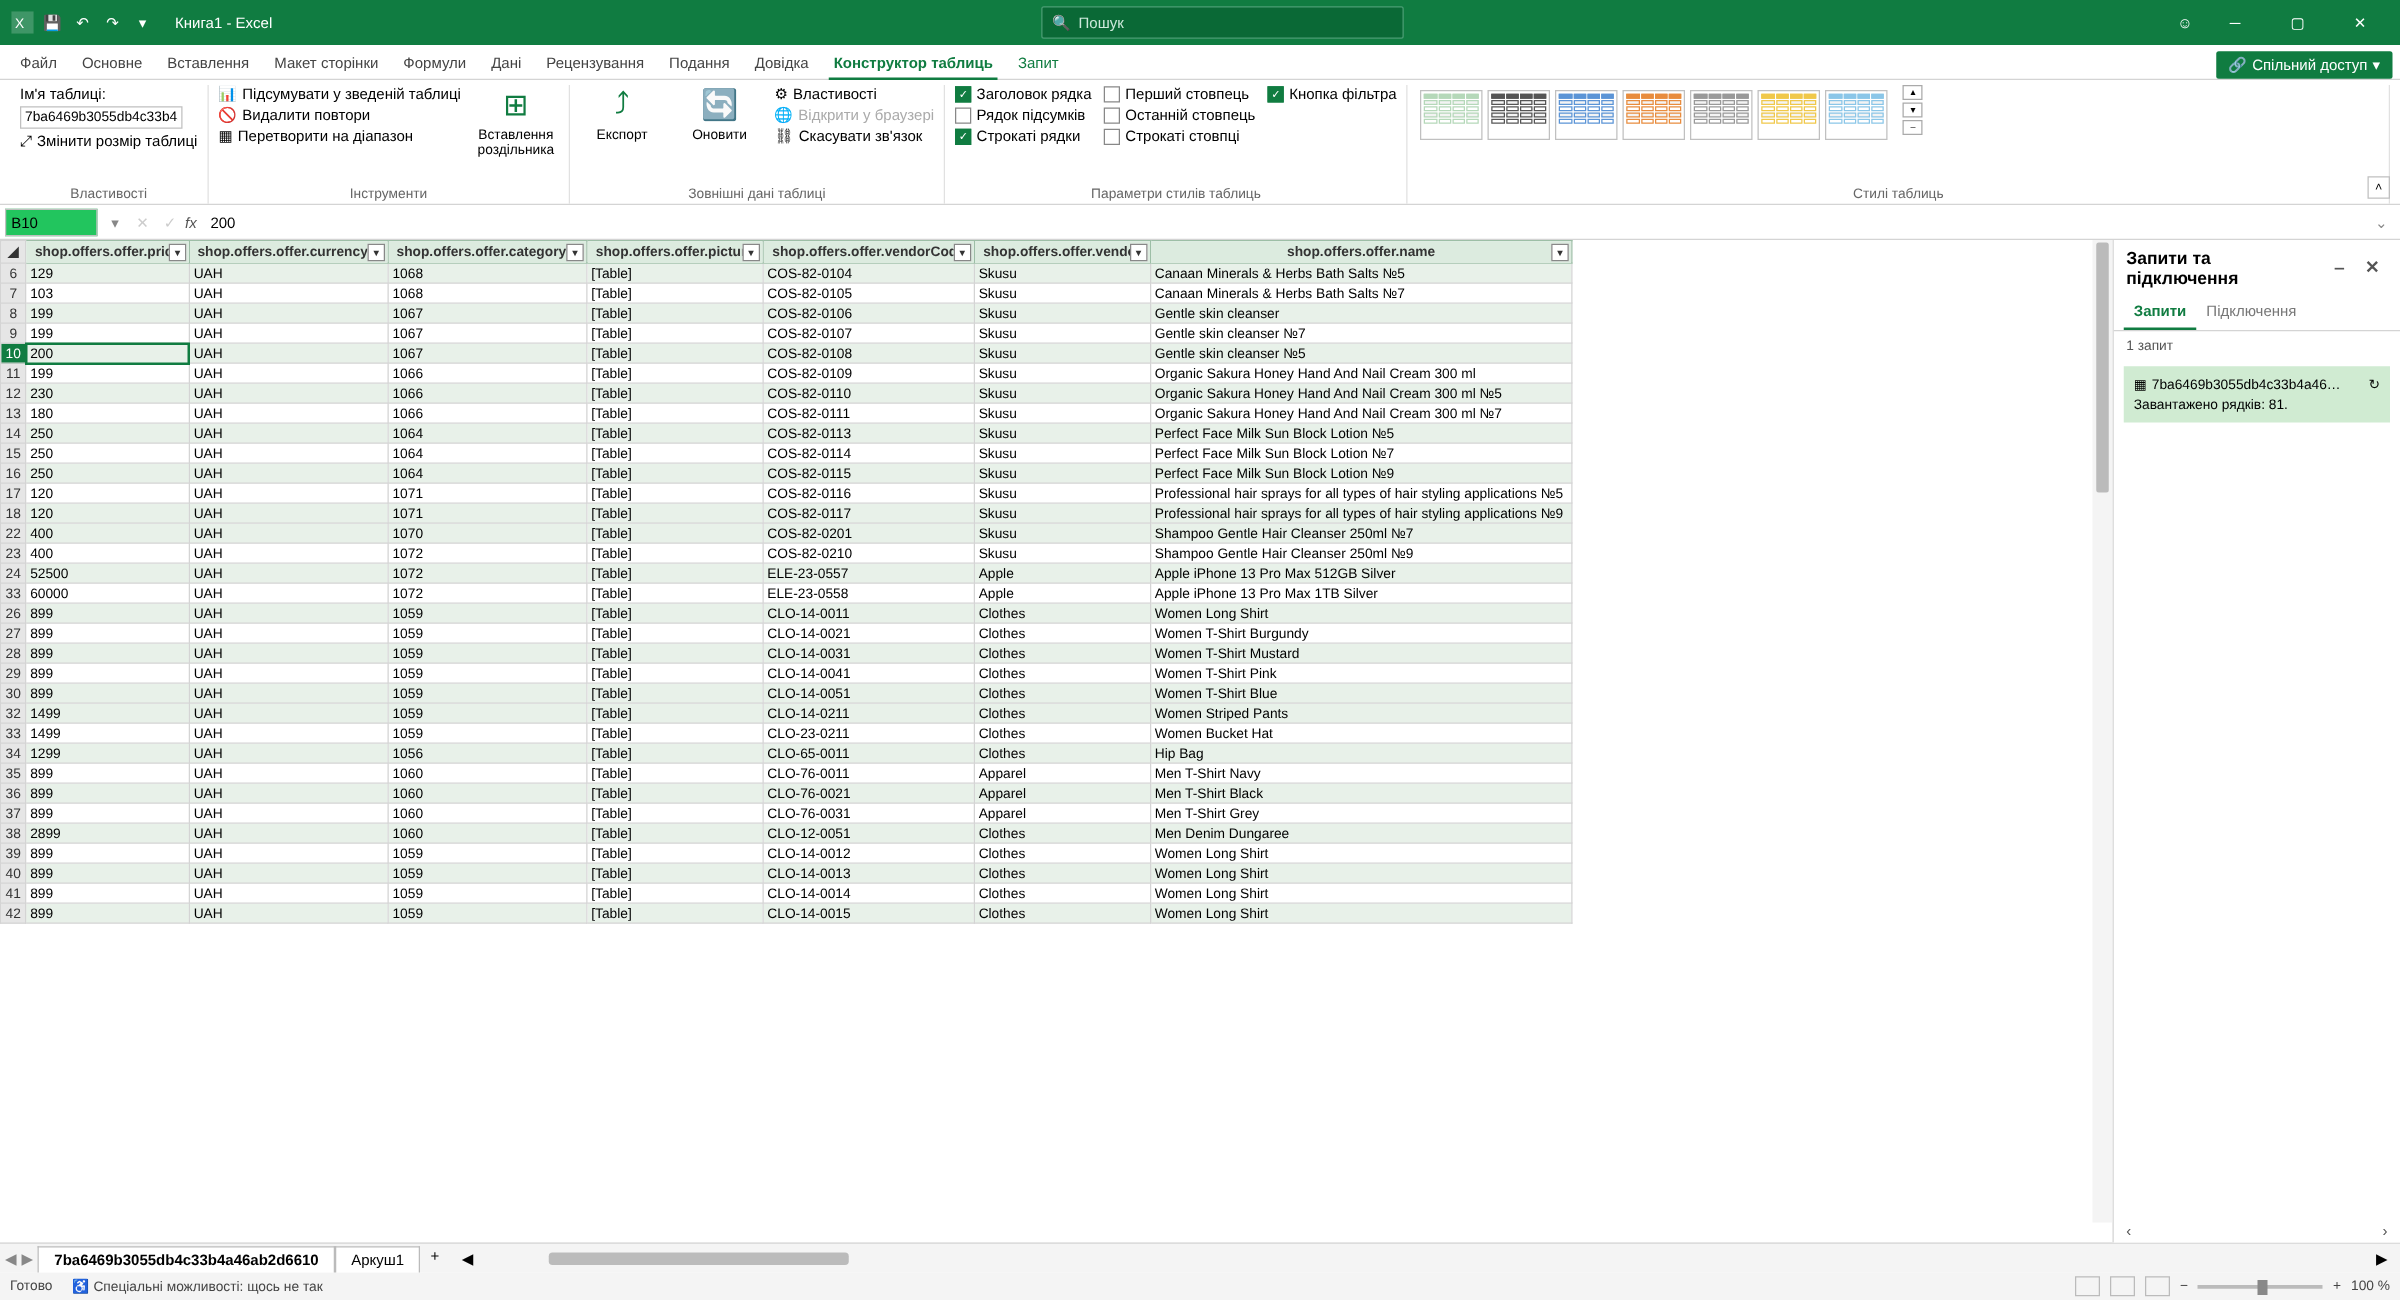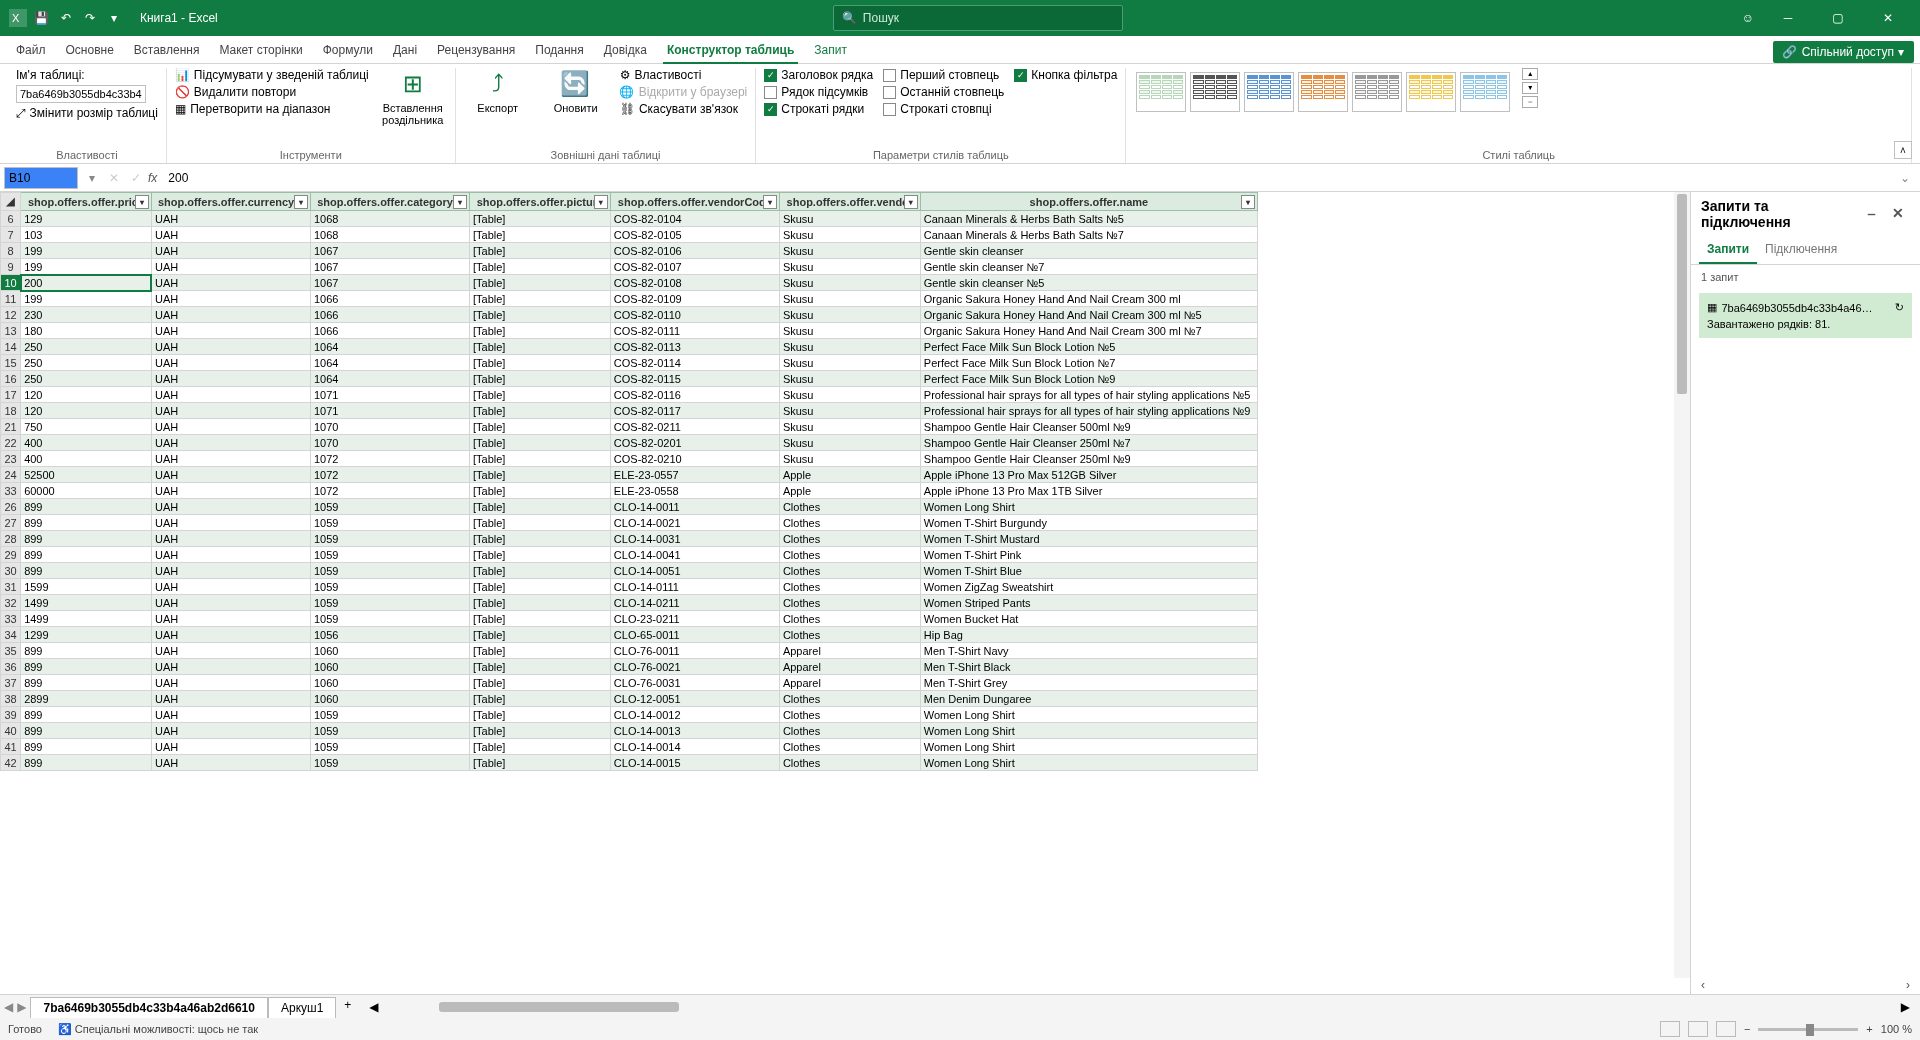--- a/index.html
+++ b/index.html
@@ -36,21 +36,21 @@
 .chk { width: 13px; height: 13px; border: 1px solid #888; display: inline-flex; align-items: center; justify-content: center; font-size: 9px; background: #fff; }
 .chk.on { background: #107c41; color: #fff; border-color: #107c41; }
 .style-gallery { display: flex; gap: 4px; padding: 4px 2px; }
 .style-thumb { width: 50px; height: 40px; border: 1px solid #c0c0c0; display: flex; flex-direction: column; padding: 2px; gap: 1px; }
 .st-row { height: 4px; display: flex; gap: 1px; }
 .st-cell { flex: 1; }
 .collapse-btn { position: absolute; right: 8px; bottom: 4px; width: 18px; height: 18px; border: 1px solid #c0c0c0; display: flex; align-items: center; justify-content: center; font-size: 10px; }
 
 
 .formula-bar { height: 28px; display: flex; align-items: center; border-bottom: 1px solid #d4d4d4; background: #fff; padding: 0 4px; }
-.name-box { width: 74px; border: 1px solid #c0c0c0; padding: 3px 4px; font-size: 12px; background: #3b82f6; }
+.name-box { width: 74px; border: 1px solid #c0c0c0; padding: 3px 4px; font-size: 12px; background: #22c55e; }
 .fb-buttons { display: flex; align-items: center; gap: 2px; margin: 0 4px; color: #888; }
 .fb-btn { width: 20px; height: 20px; display: flex; align-items: center; justify-content: center; }
 .fx { font-style: italic; font-size: 12px; color: #555; margin-right: 4px; }
 .formula-input { flex: 1; padding: 3px; font-size: 12px; border: none; outline: none; }
 
 
 .main { display: flex; height: calc(1040px - 36px - 28px - 100px - 28px - 24px - 22px); }
 .grid-wrap { flex: 1; display: flex; flex-direction: column; position: relative; }
 .grid-inner { flex: 1; overflow: hidden; position: relative; }
 table.grid { border-collapse: collapse; table-layout: fixed; width: 1258px; }
@@ -651,30 +651,20 @@
             <tr class="band">
               <td class="rownum">18</td>
               <td class="cell colA">120</td>
               <td class="cell">UAH</td>
               <td class="cell">1071</td>
               <td class="cell">[Table]</td>
               <td class="cell">COS-82-0117</td>
               <td class="cell">Skusu</td>
               <td class="cell">Professional hair sprays for all types of hair styling applications №9</td>
             </tr>
-            <tr>
-              <td class="rownum">21</td>
-              <td class="cell colA">750</td>
-              <td class="cell">UAH</td>
-              <td class="cell">1070</td>
-              <td class="cell">[Table]</td>
-              <td class="cell">COS-82-0211</td>
-              <td class="cell">Skusu</td>
-              <td class="cell">Shampoo Gentle Hair Cleanser 500ml №9</td>
-            </tr>
             <tr class="band">
               <td class="rownum">22</td>
               <td class="cell colA">400</td>
               <td class="cell">UAH</td>
               <td class="cell">1070</td>
               <td class="cell">[Table]</td>
               <td class="cell">COS-82-0201</td>
               <td class="cell">Skusu</td>
               <td class="cell">Shampoo Gentle Hair Cleanser 250ml №7</td>
             </tr>
@@ -750,30 +740,20 @@
             </tr>
             <tr class="band">
               <td class="rownum">30</td>
               <td class="cell colA">899</td>
               <td class="cell">UAH</td>
               <td class="cell">1059</td>
               <td class="cell">[Table]</td>
               <td class="cell">CLO-14-0051</td>
               <td class="cell">Clothes</td>
               <td class="cell">Women T-Shirt Blue</td>
-            </tr>
-            <tr>
-              <td class="rownum">31</td>
-              <td class="cell colA">1599</td>
-              <td class="cell">UAH</td>
-              <td class="cell">1059</td>
-              <td class="cell">[Table]</td>
-              <td class="cell">CLO-14-0111</td>
-              <td class="cell">Clothes</td>
-              <td class="cell">Women ZigZag Sweatshirt</td>
             </tr>
             <tr class="band">
               <td class="rownum">32</td>
               <td class="cell colA">1499</td>
               <td class="cell">UAH</td>
               <td class="cell">1059</td>
               <td class="cell">[Table]</td>
               <td class="cell">CLO-14-0211</td>
               <td class="cell">Clothes</td>
               <td class="cell">Women Striped Pants</td>

